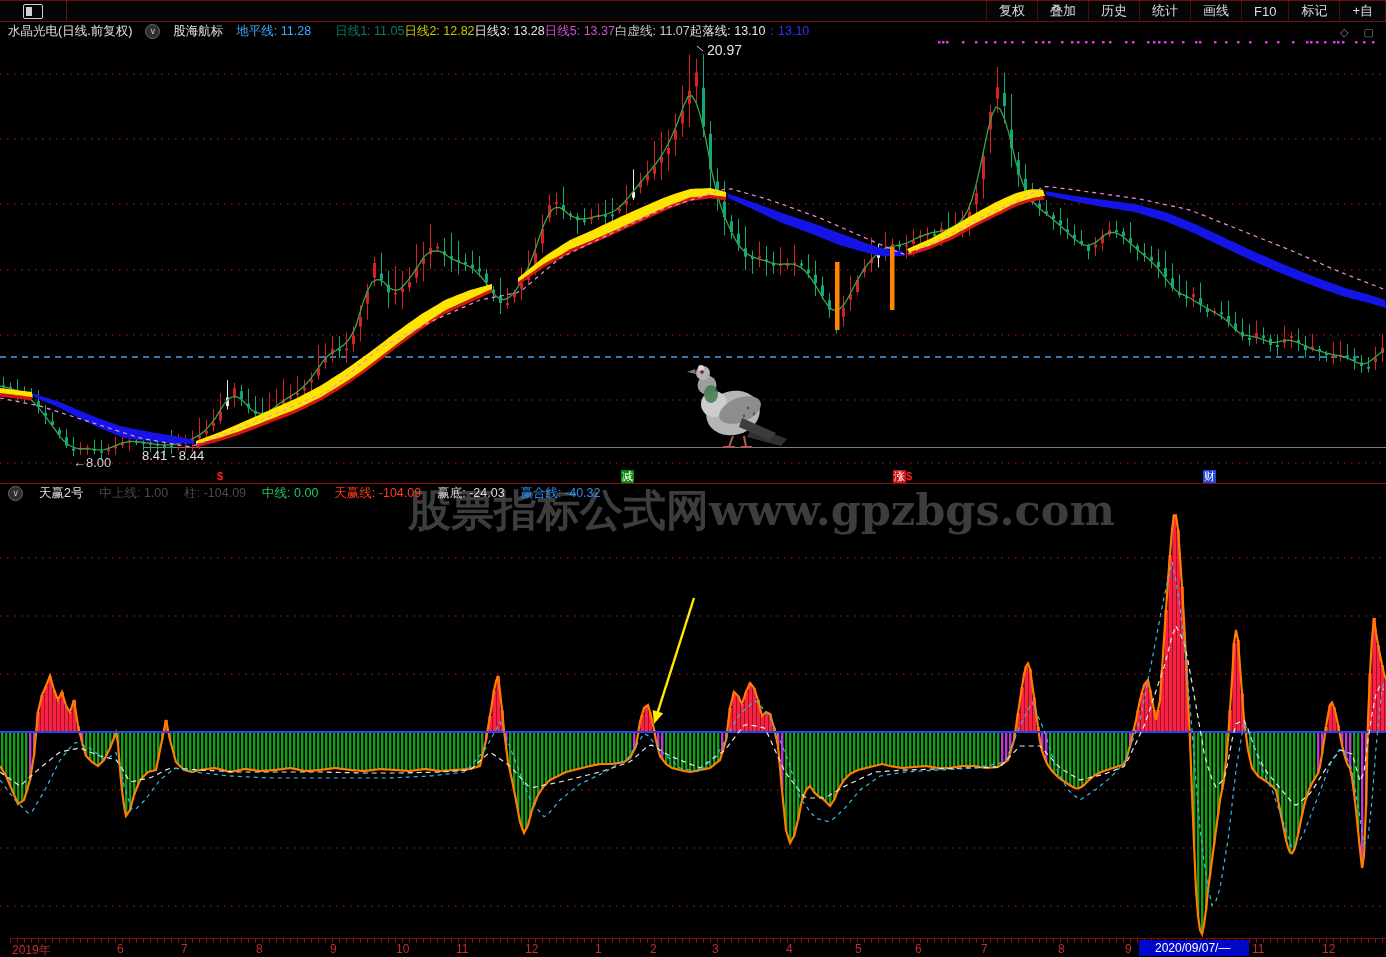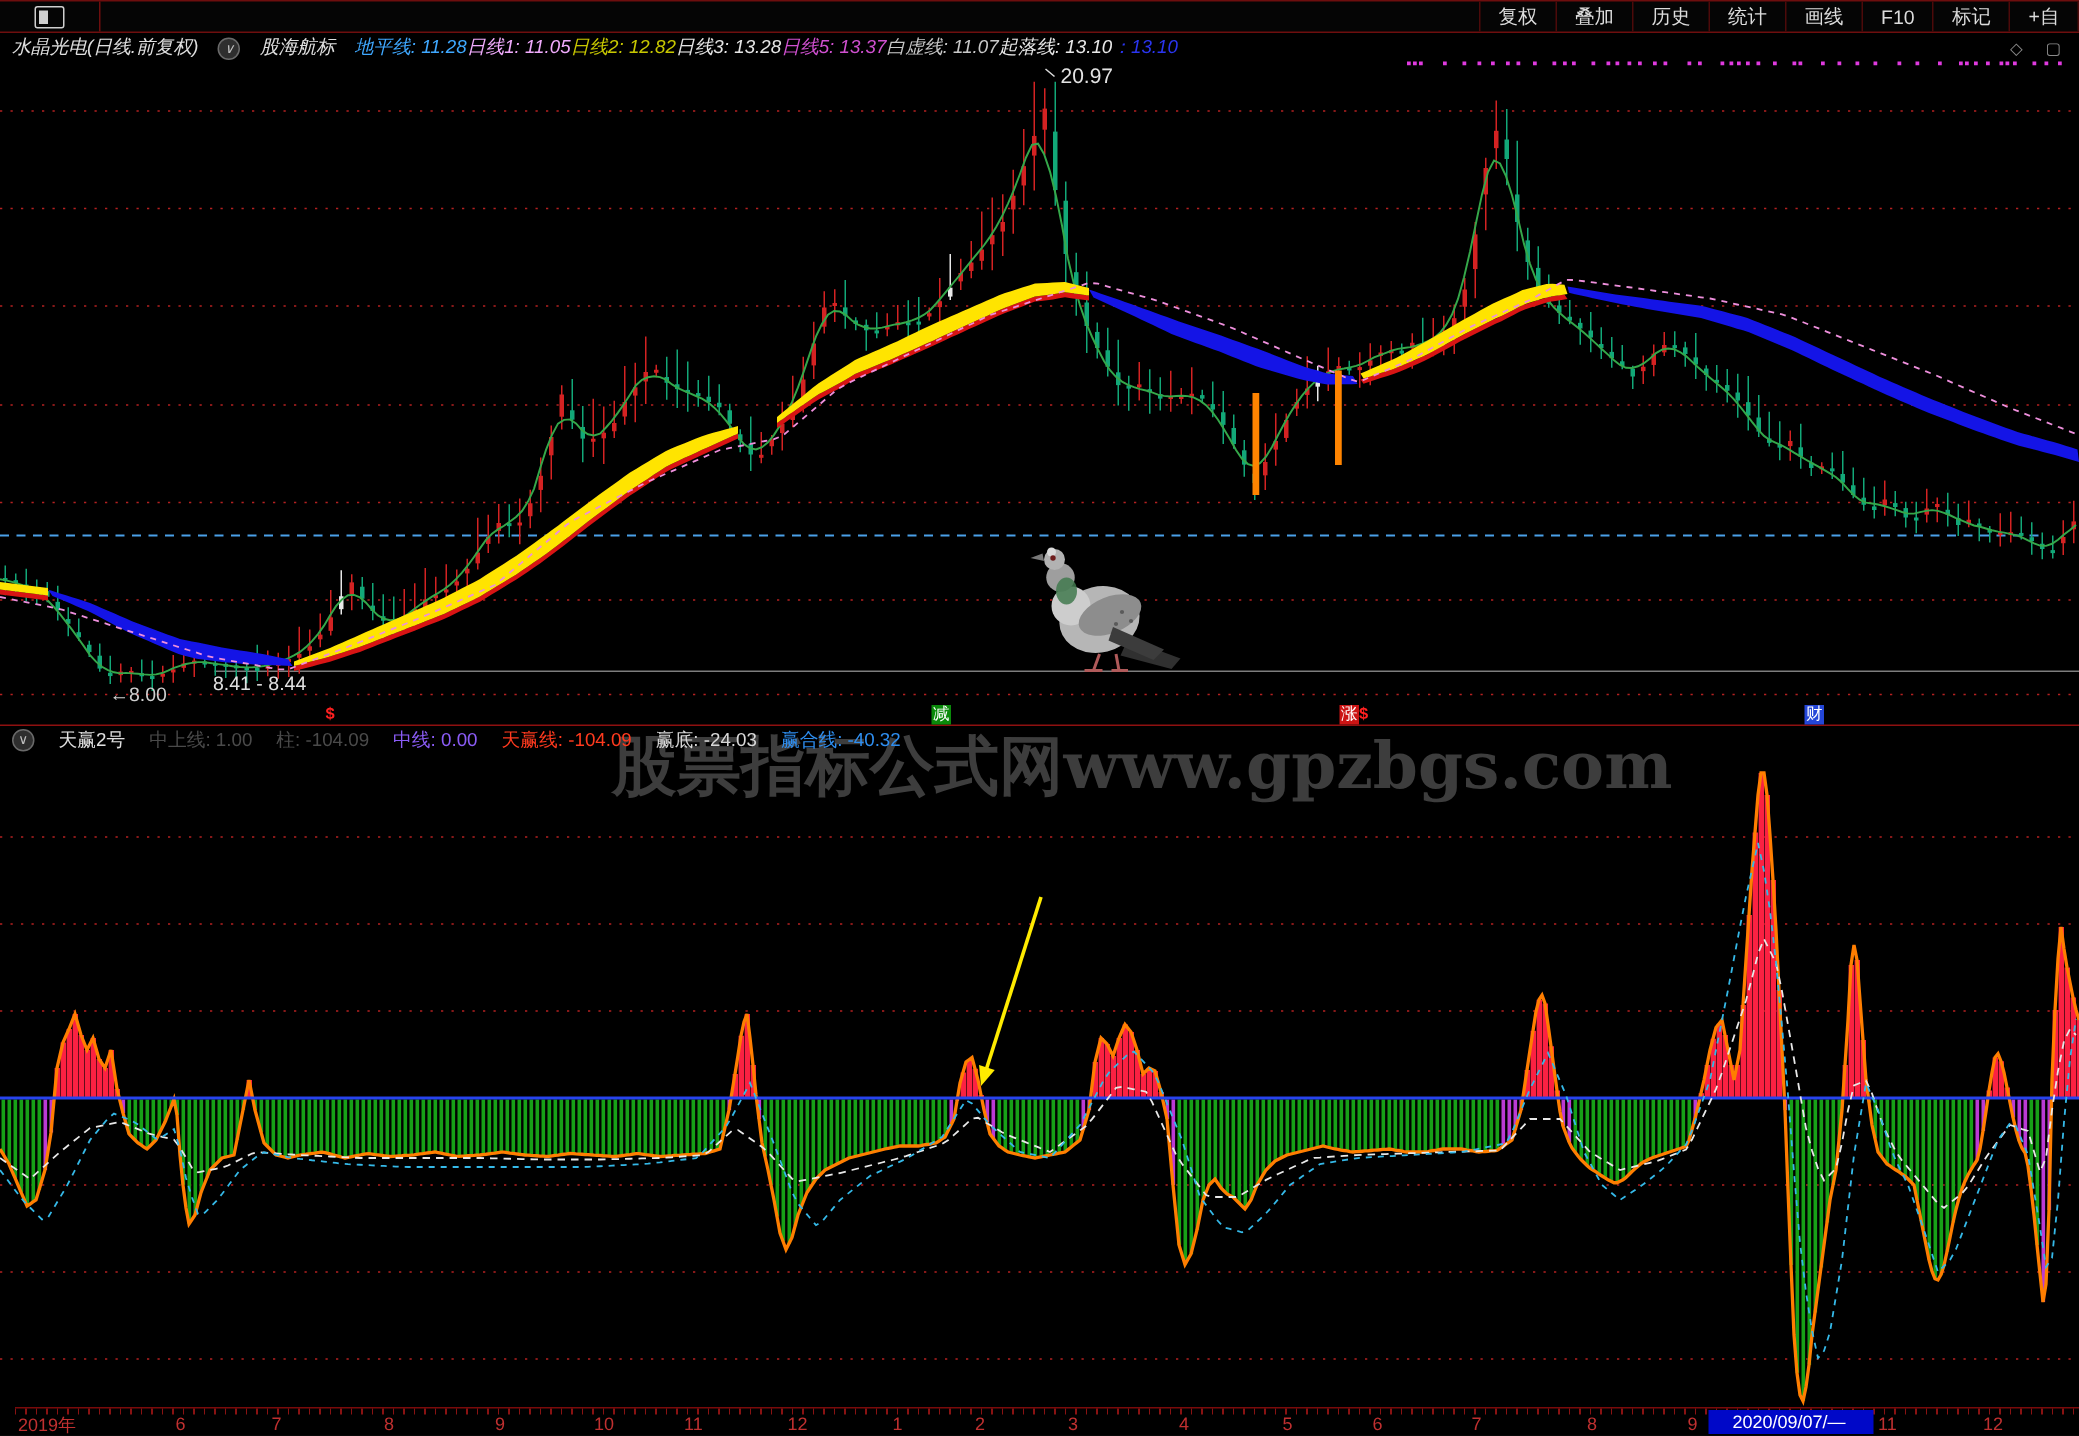--- a/index.html
+++ b/index.html
@@ -12,21 +12,21 @@
            border-top:1px solid #6e0e0e;border-bottom:1px solid #6e0e0e;box-sizing:border-box;}
   .menubar .win{width:66px;display:flex;align-items:center;justify-content:center;border-right:1px solid #6e0e0e;}
   .win-icon{width:18px;height:13px;border:1px solid #cfcfcf;border-radius:2px;position:relative;}
   .win-icon::after{content:"";position:absolute;left:2px;top:2px;bottom:2px;width:6px;background:#cfcfcf;}
   .menu-item{display:flex;align-items:center;padding:0 12px;color:#dcdcdc;font-size:13px;
              border-right:1px solid #4d0a0a;cursor:default;white-space:nowrap;}
   .menu-item.active{color:#00d2d2;}
   .menu-spacer{flex:1;border-right:1px solid #4d0a0a;}
   
   .infobar{position:absolute;left:0;top:23px;width:1386px;height:17px;z-index:30;
-           display:flex;align-items:flex-end;gap:13px;padding-left:8px;font-size:12.5px;box-sizing:border-box;font-style:italic;}
+           display:flex;align-items:center;gap:13px;padding-left:8px;font-size:12.5px;box-sizing:border-box;}
   .infobar .stock{color:#e0e0e0;}
   .chev-circle{width:13px;height:13px;border-radius:50%;background:#2e2e2e;border:1px solid #6a6a6a;
                color:#c0c0c0;font-size:9px;line-height:13px;text-align:center;}
   .infobar .ind-name{color:#e0e0e0;}
   .info-field{white-space:nowrap;}
   .corner-icons{position:absolute;right:6px;top:26px;z-index:30;color:#8a8a8a;font-size:11px;letter-spacing:6px;}
   
   .sigrow{position:absolute;left:0;top:470px;width:1386px;height:14px;z-index:20;
           border-bottom:1px solid #8f1010;box-sizing:border-box;}
   .sig{position:absolute;top:0;height:13px;line-height:13px;font-size:11px;font-weight:bold;white-space:nowrap;}
@@ -926,21 +926,21 @@
         <span class="menu-item">+自</span>
       </div>
   </div>
 
   <div class="infobar">
     <span class="stock">水晶光电(日线.前复权)</span>
     <span class="chev-circle">∨</span>
     <span class="ind-name">股海航标</span>
     <span id="info-fields" style="display:flex;">
         <span class="info-field" style="color: rgb(63, 168, 255);">地平线: 11.28</span>
-        <span class="info-field" style="color: #f0abfc;">日线1: 11.05</span>
+        <span class="info-field" style="color: #0f766e; margin-left: 24px;">日线1: 11.05</span>
         <span class="info-field" style="color: rgb(200, 200, 0);">日线2: 12.82</span>
         <span class="info-field" style="color: #e5e5e5;">日线3: 13.28</span>
         <span class="info-field" style="color: rgb(208, 80, 208);">日线5: 13.37</span>
         <span class="info-field" style="color: rgb(200, 200, 200);">白虚线: 11.07</span>
         <span class="info-field" style="color: rgb(232, 232, 232);">起落线: 13.10</span>
         <span class="info-field" style="color: rgb(42, 53, 240);">：13.10</span>
       </span>
   </div>
   <div class="corner-icons">◇ ▢</div>
 
@@ -950,21 +950,21 @@
       <span class="sig" style="left: 893px;"><span class="box" style="background: rgb(204, 20, 20);">涨</span><span style="color: rgb(255, 32, 32);">$</span></span>
       <span class="sig" style="left: 1203px;"><span class="box" style="background: rgb(36, 70, 216);">财</span></span>
     </div>
 
   <div class="panelbar">
     <span class="chev-circle">∨</span>
     <span class="title">天赢2号</span>
     <span id="panel-fields" style="display:flex;gap:16px">
         <span class="info-field" style="color: rgb(74, 74, 74);">中上线: 1.00</span>
         <span class="info-field" style="color: rgb(74, 74, 74);">柱: -104.09</span>
-        <span class="info-field" style="color: #8b5cf6;">中线: 0.00</span>
+        <span class="info-field" style="color: #22c55e;">中线: 0.00</span>
         <span class="info-field" style="color: rgb(255, 58, 30);">天赢线: -104.09</span>
         <span class="info-field" style="color: rgb(216, 216, 216);">赢底: -24.03</span>
         <span class="info-field" style="color: rgb(46, 142, 240);">赢合线: -40.32</span>
       </span>
   </div>
 
   <div class="watermark">股票指标公式网www.gpzbgs.com</div>
 
 
   <div class="axisrow">

